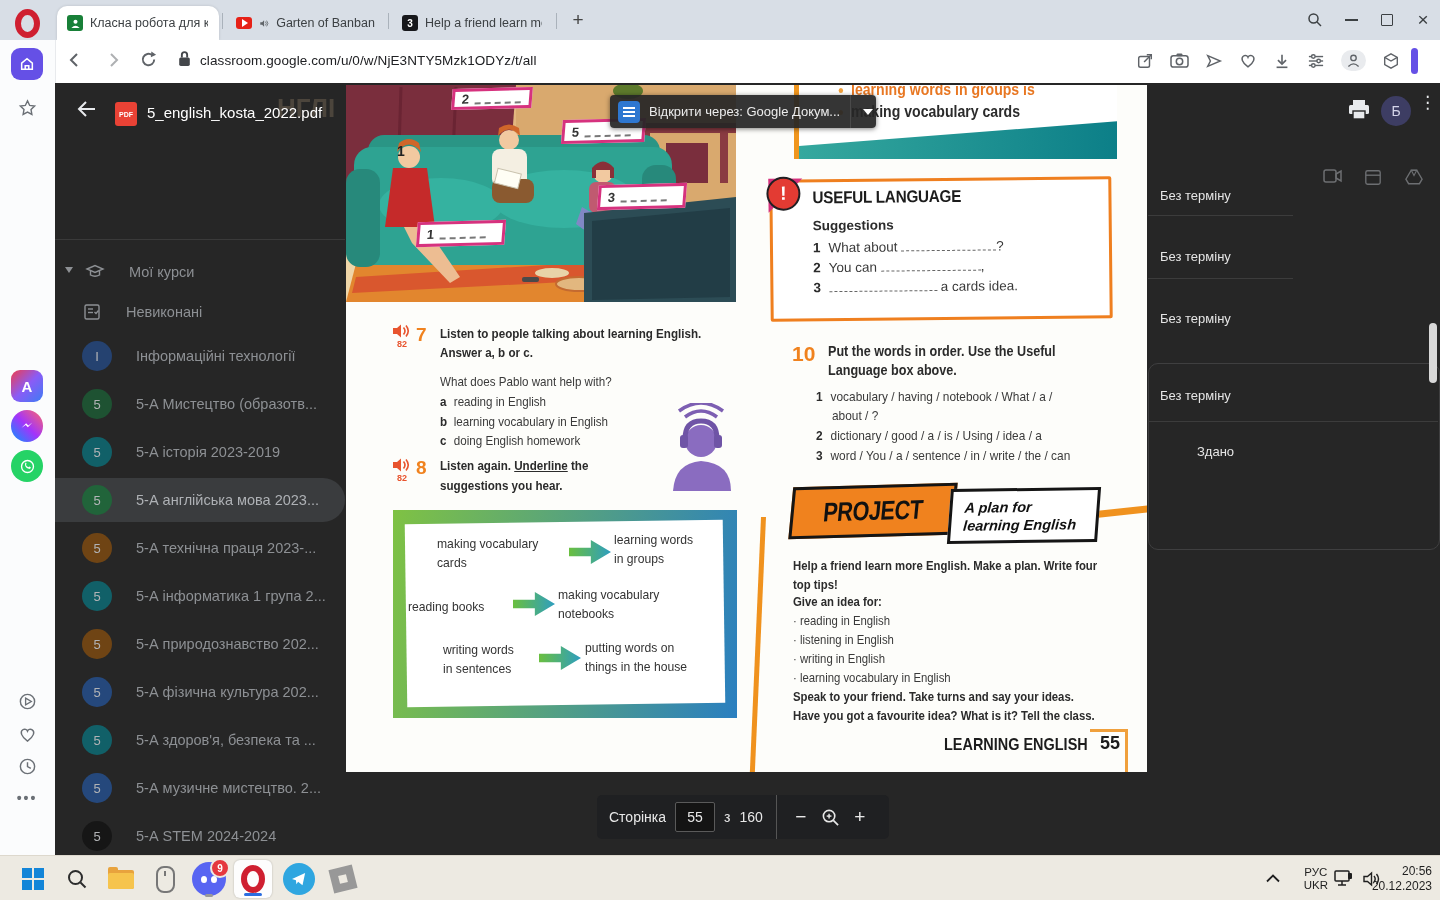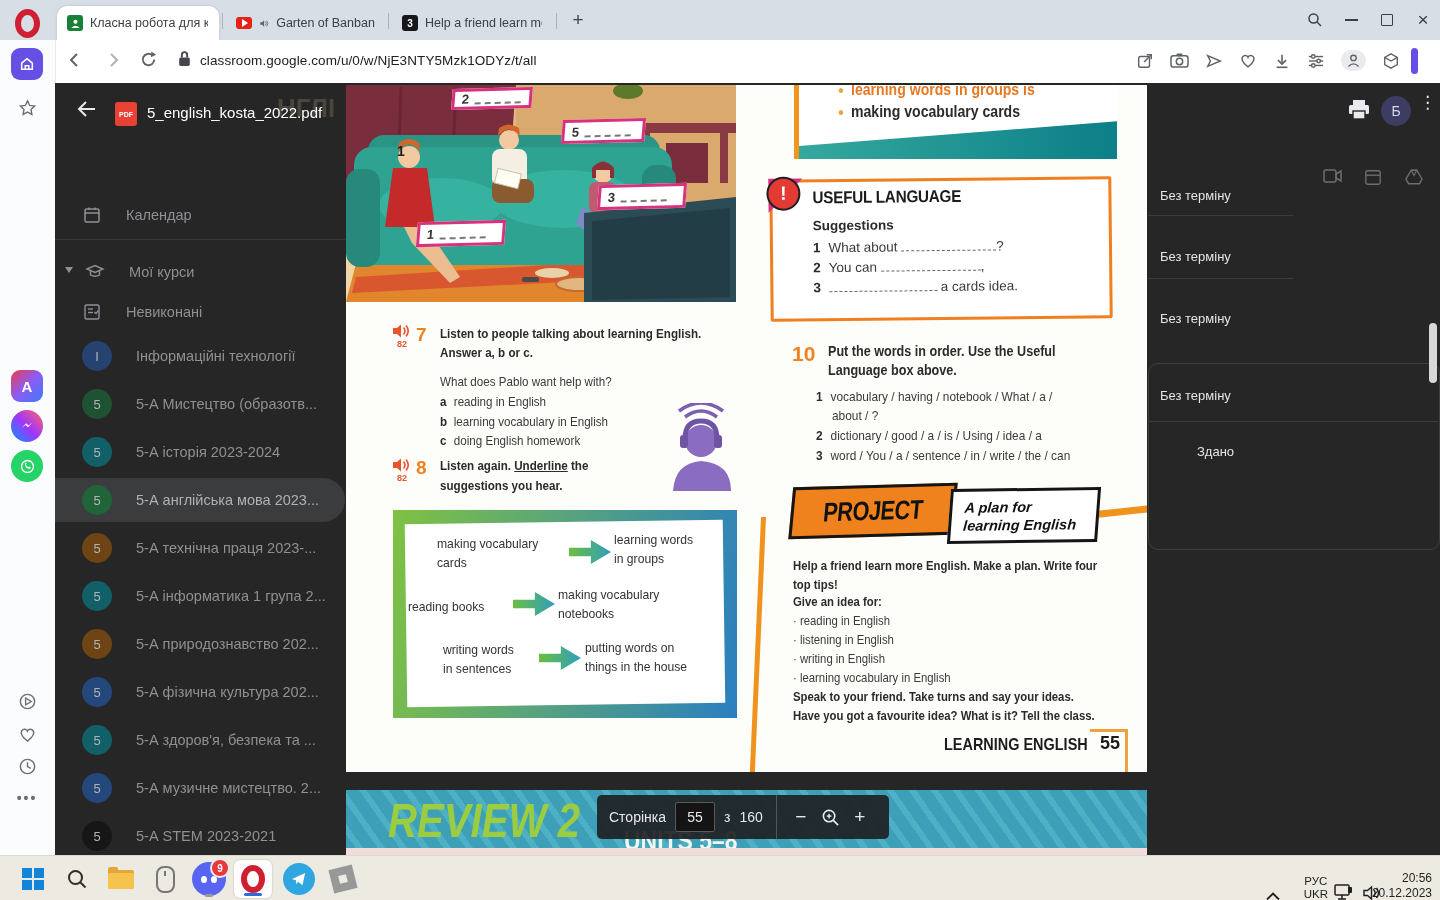--- a/index.html
+++ b/index.html
@@ -134,21 +134,21 @@
   .discord{position:relative;width:34px;height:34px;border-radius:50%;background:#5865f2}
   .discord .eye{position:absolute;top:14px;width:6px;height:7px;border-radius:50%;background:#fff}
   .badge{position:absolute;right:-4px;top:-4px;width:16px;height:16px;border-radius:50%;background:#e5383f;color:#fff;font-size:10px;font-weight:bold;display:flex;align-items:center;justify-content:center;border:2px solid #edeae2}
   .runind{position:absolute;bottom:1px;left:50%;transform:translateX(-50%);width:8px;height:3px;border-radius:2px;background:#9a9a9a}
   .opera-tile{background:#fdfdfd;box-shadow:0 0 2px rgba(0,0,0,.25)}
   .opera-tile .o{width:12px;height:16px;border:6px solid #cf1f30;border-radius:50%}
   .opera-tile .blue{position:absolute;bottom:2px;left:50%;transform:translateX(-50%);width:18px;height:3px;border-radius:2px;background:#2b6de0}
   .tg{width:32px;height:32px;border-radius:50%;background:#2fa6e0;display:flex;align-items:center;justify-content:center}
   .rbx{width:24px;height:24px;background:#989898;transform:rotate(-14deg);position:relative}
   .rbx:before{content:"";position:absolute;left:8px;top:8px;width:8px;height:8px;background:#edeae2}
-  .tray{position:absolute;top:0;height:45px;display:flex;align-items:flex-end;gap:14px;color:#1f1f1f}
+  .tray{position:absolute;top:0;height:45px;display:flex;align-items:center;gap:14px;color:#1f1f1f}
   .langbox{font-size:11.5px;line-height:13px;text-align:center}
   .clockbox{font-size:12px;line-height:15px;text-align:right}
   .mouseic{width:15px;height:23px;border:2px solid #777;border-radius:8px;position:relative}
   .mouseic:before{content:"";position:absolute;left:50%;top:3px;width:2px;height:5px;background:#777;transform:translateX(-50%)}
 </style>
 </head>
 <body>
 
 <div class="screen">
 
@@ -304,29 +304,20 @@
           <polyline points="10,5.5 10,10 13.5,12" fill="none" stroke="#6b7076" stroke-width="1.5"></polyline>
         </svg>
       </div>
     <div class="it dots3" style="top:742px">•••</div>
   </div>
 
   <div class="content">
 
     <div class="ghost">НГЛІ</div>
 
-    <div class="cnav" style="top:110px">
-      <svg class="cic" viewBox="0 0 20 20">
-          <rect x="3" y="4" width="14" height="13" rx="1.5" fill="none" stroke="#8d9094" stroke-width="1.5"></rect>
-          <line x1="3" y1="8" x2="17" y2="8" stroke="#8d9094" stroke-width="1.5"></line>
-          <line x1="7" y1="2.5" x2="7" y2="5" stroke="#8d9094" stroke-width="1.5"></line>
-          <line x1="13" y1="2.5" x2="13" y2="5" stroke="#8d9094" stroke-width="1.5"></line>
-        </svg>
-      <span>Календар</span>
-    </div>
     <div class="cdiv" style="top:156px"></div>
     <div class="cnav" style="top:207px">
       <svg class="cic" viewBox="0 0 20 20">
           <rect x="3" y="3" width="14" height="14" rx="1.5" fill="none" stroke="#8d9094" stroke-width="1.4"></rect>
           <line x1="6" y1="7" x2="11" y2="7" stroke="#8d9094" stroke-width="1.4"></line>
           <line x1="6" y1="10.5" x2="11" y2="10.5" stroke="#8d9094" stroke-width="1.4"></line>
           <polyline points="12.5,10 14,11.5 16.5,8.5" fill="none" stroke="#8d9094" stroke-width="1.4"></polyline>
         </svg>
       <span>Невиконані</span>
     </div>
@@ -342,21 +333,21 @@
     <div class="cnav" style="top:251px">
         <span class="ccirc" style="background: rgb(37, 71, 125);">І</span>
         <span class="cname">Інформаційні технології</span>
       </div>
     <div class="cnav" style="top:299px">
         <span class="ccirc" style="background: rgb(29, 90, 53);">5</span>
         <span class="cname">5-А Мистецтво (образотв...</span>
       </div>
     <div class="cnav" style="top:347px">
         <span class="ccirc" style="background: rgb(14, 107, 116);">5</span>
-        <span class="cname">5-А історія 2023-2024</span>
+        <span class="cname">5-А історія 2023-2019</span>
       </div>
     <div class="cnav active" style="top:395px">
         <span class="ccirc" style="background: rgb(29, 107, 58);">5</span>
         <span class="cname" style="color:#aeb1b5">5-А англійська мова 2023...</span>
       </div>
     <div class="cnav" style="top:443px">
         <span class="ccirc" style="background: rgb(124, 74, 18);">5</span>
         <span class="cname">5-А технічна праця 2023-...</span>
       </div>
     <div class="cnav" style="top:491px">
@@ -374,21 +365,21 @@
     <div class="cnav" style="top:635px">
         <span class="ccirc" style="background: rgb(14, 107, 116);">5</span>
         <span class="cname">5-А здоров'я, безпека та ...</span>
       </div>
     <div class="cnav" style="top:683px">
         <span class="ccirc" style="background: rgb(37, 79, 140);">5</span>
         <span class="cname">5-А музичне мистецтво. 2...</span>
       </div>
     <div class="cnav" style="top:731px">
         <span class="ccirc" style="background: rgb(20, 20, 20);">5</span>
-        <span class="cname">5-А STEM 2023-2021</span>
+        <span class="cname">5-А STEM 2024-2024</span>
       </div>
 
     <svg class="hdric" style="left:1268px" width="20" height="16" viewBox="0 0 20 16">
         <rect x="1" y="2" width="12" height="12" rx="2" fill="none" stroke="#6d6f72" stroke-width="1.5"></rect>
         <polygon points="13,6 18,3 18,13 13,10" fill="none" stroke="#6d6f72" stroke-width="1.5"></polygon>
       </svg>
     <svg class="hdric" style="left:1309px" width="18" height="18" viewBox="0 0 20 20">
         <rect x="2" y="3" width="16" height="15" rx="2" fill="none" stroke="#6d6f72" stroke-width="1.5"></rect>
         <line x1="2" y1="8" x2="18" y2="8" stroke="#6d6f72" stroke-width="1.5"></line>
       </svg>
@@ -588,26 +579,27 @@
         <div class="pline b">Speak to your friend. Take turns and say your ideas.</div>
         <div class="pline b">Have you got a favourite idea? What is it? Tell the class.</div>
       </div>
 
       <div class="lefoot">LEARNING ENGLISH</div>
       <div class="lepage">55</div>
       <div class="bracH"></div>
       <div class="bracV"></div>
     </div>
 
-
-    <div class="strip">
-      <div class="review">REVIEW 2</div>
-      <div class="units">UNITS 5–8</div>
-      <div class="pale"></div>
-    </div>
+    <div class="openpill">
+      <span class="docsic"></span>
+      <span>Відкрити через: Google Докум...</span>
+      <span class="sep"></span>
+      <span class="car"></span>
+    </div>
+
 
     <div class="pagenav">
       <span>Сторінка</span>
       <span class="pagein">55</span>
       <span>з</span>
       <span>160</span>
       <span class="pdiv"></span>
       <span class="pm">−</span>
       <span>
         <svg width="19" height="19" viewBox="0 0 20 20">

